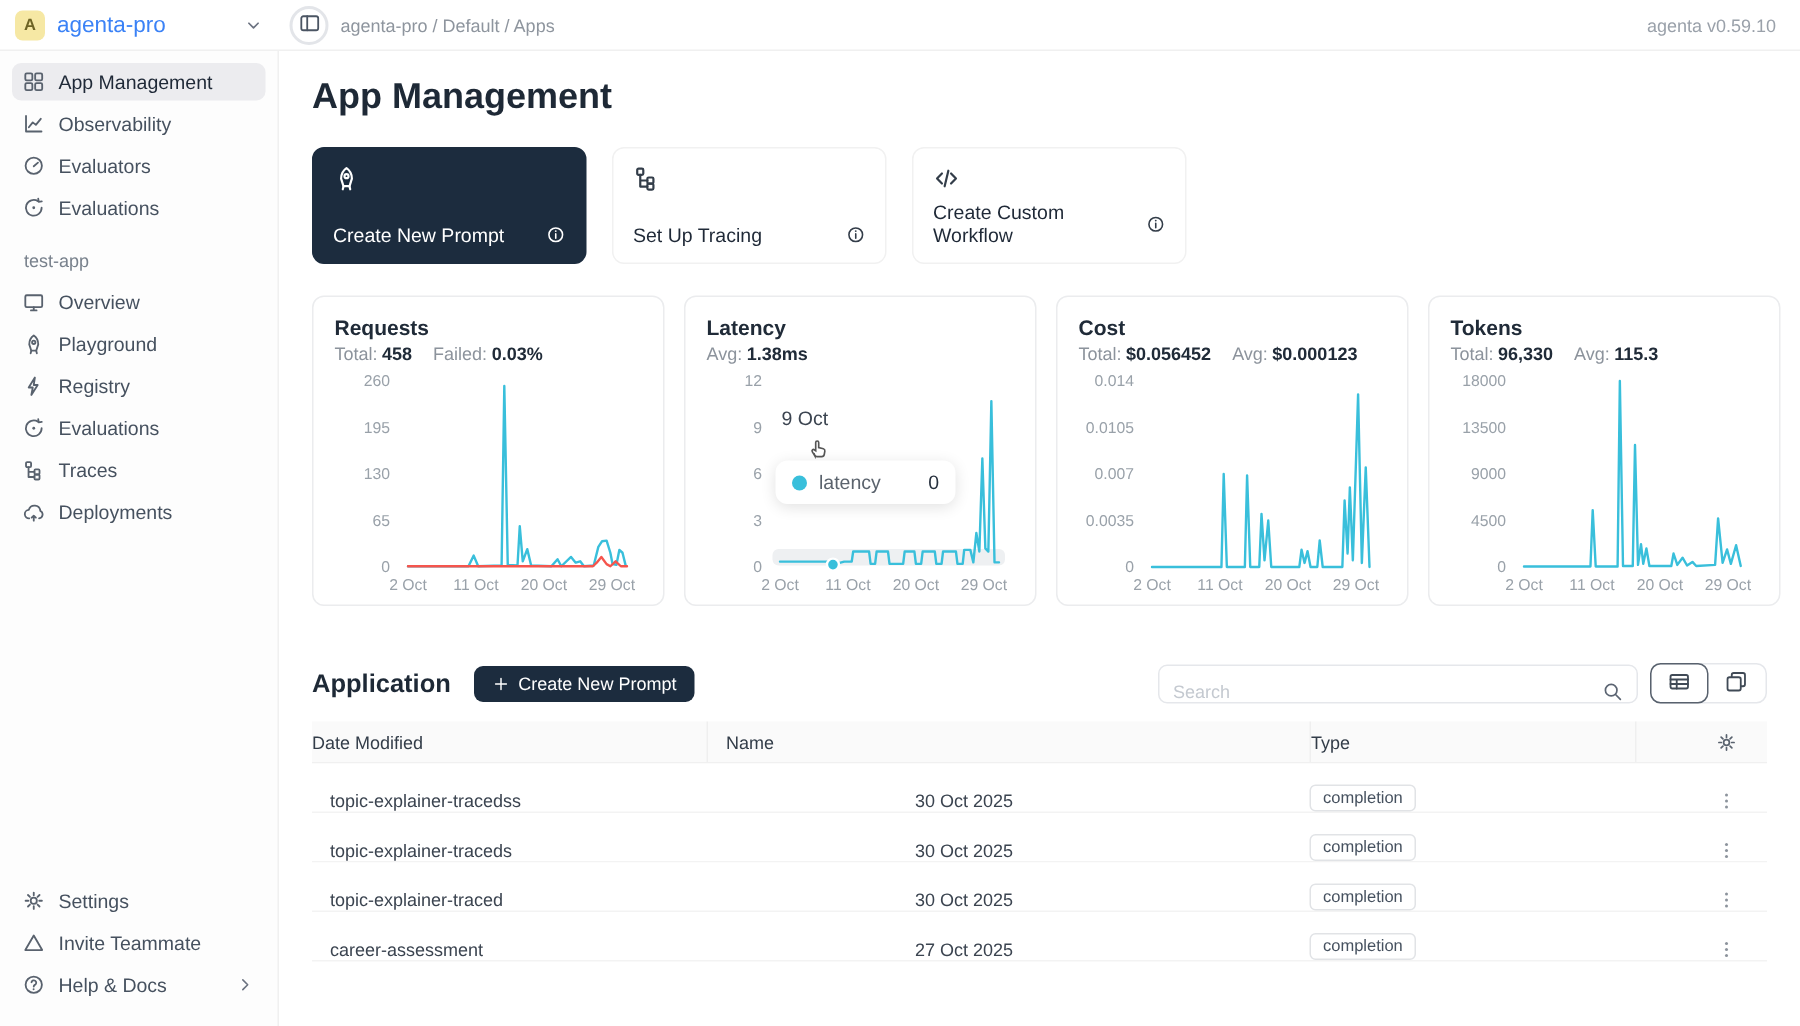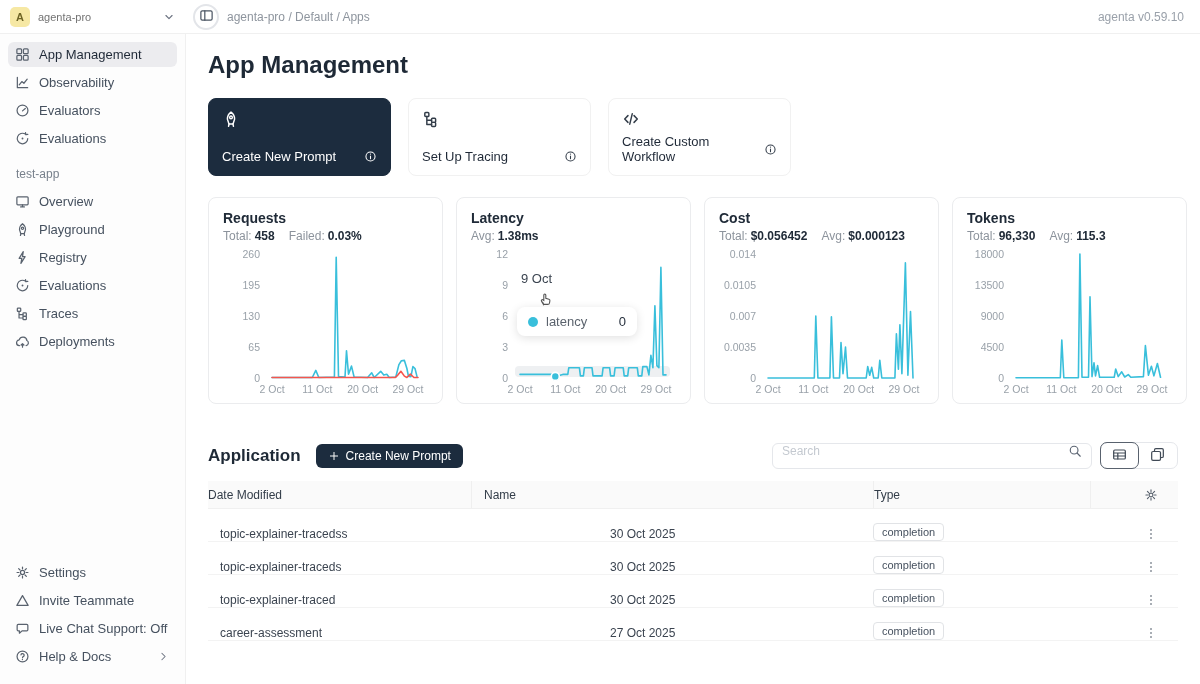--- a/index.html
+++ b/index.html
@@ -4,21 +4,21 @@
 <style>
   *{margin:0;padding:0;box-sizing:border-box}
   html,body{width:1200px;height:684px;overflow:hidden}
   body{font-family:"Liberation Sans",sans-serif;background:#fff;color:#1f2937;font-size:13px}
   .app{display:flex;flex-direction:column;height:100%}
 
   
   .topbar{height:34px;display:flex;align-items:center;border-bottom:1px solid #f0f0f0;flex-shrink:0}
   .topbar-left{width:186px;display:flex;align-items:center;gap:8px;padding:0 10px;flex-shrink:0}
   .avatar{width:20px;height:20px;border-radius:5px;background:#f6e8a4;color:#6e6425;font-size:11px;font-weight:700;display:flex;align-items:center;justify-content:center}
-  .ws-name{font-size:11px;color:#737373;flex:1;white-space:nowrap}
+  .ws-name{font-size:15px;color:#3b82f6;flex:1;white-space:nowrap}
   .chev{color:#6b7280;display:flex}
   .panel-btn{width:26px;height:26px;border-radius:50%;border:2px solid #e3e5e9;background:#fff;display:flex;align-items:center;justify-content:center;color:#4b5563;margin-left:7px;cursor:pointer}
   .breadcrumb{font-size:12px;color:#8e959e;margin-left:8px;flex:1}
   .version{font-size:12px;color:#9aa1aa;padding-right:16px}
 
   .body-row{display:flex;flex:1;min-height:0}
 
   
   .sidebar{width:186px;border-right:1px solid #f0f0f0;background:#fdfdfd;display:flex;flex-direction:column;padding:8px 8px 12px;flex-shrink:0}
   .side-item{display:flex;align-items:center;gap:9px;height:25px;padding:0 7px;border-radius:6px;color:#46515f;font-size:13px;cursor:pointer;margin-bottom:3px;white-space:nowrap}
@@ -55,21 +55,21 @@
   .tt-cursor{position:absolute;left:20px;top:20px;display:flex}
   .tt-pill{margin-top:20px;background:#fff;border-radius:8px;box-shadow:0 2px 10px rgba(0,0,0,.12);padding:7px 11px;display:flex;align-items:center;gap:8px;font-size:13px;color:#5b636d;width:120px}
   .tt-dot{width:10px;height:10px;border-radius:50%;flex-shrink:0}
   .tt-val{margin-left:auto;color:#27313e}
 
   
   .app-head{display:flex;align-items:center;margin-top:38px}
   .btn-dark{height:24px;background:#1c2c3e;color:#fff;border:0;border-radius:6px;display:inline-flex;align-items:center;gap:6px;font-size:12px;padding:0 12px;margin-left:15px;cursor:pointer;font-family:inherit}
   .btn-dark .icn{display:flex}
   .head-right{margin-left:auto;display:flex;align-items:center;gap:8px}
-  .search-box{width:320px;height:26px;border:1px solid #e5e7eb;border-radius:6px;display:flex;align-items:flex-start;padding:0 9px;background:#fff}
+  .search-box{width:320px;height:26px;border:1px solid #e5e7eb;border-radius:6px;display:flex;align-items:flex-end;padding:0 9px;background:#fff}
   .search-box input{border:0;outline:0;flex:1;font-size:12px;color:#374151;font-family:inherit;background:transparent}
   .search-box input::placeholder{color:#c4c9d0}
   .search-box .icn{color:#5b6472;display:flex}
   .seg{display:flex;border:1px solid #e5e7eb;border-radius:7px;height:27px;background:#fff}
   .seg-btn{width:39px;display:flex;align-items:center;justify-content:center;color:#404a56;cursor:pointer;border-radius:7px}
   .seg-btn.active{border:1.5px solid #59626e;margin:-1px}
 
   
   .tbl{margin-top:12px}
   .tbl-head{display:flex;height:28px;background:#fafafa;align-items:center;font-size:12px;color:#333d49;font-weight:500;border-bottom:1px solid #f0f0f0}
@@ -223,28 +223,20 @@
             </span>
             <span>Settings</span>
           </div>
           <div class="side-item">
             <span class="icn">
               <svg width="15" height="15" viewBox="0 0 16 16" fill="none" stroke="currentColor" stroke-width="1.3" stroke-linecap="round" stroke-linejoin="round">
                 <path d="M8 2.8L14 13.2H2z"></path>
               </svg>
             </span>
             <span>Invite Teammate</span>
-          </div>
-          <div class="side-item">
-            <span class="icn">
-              <svg width="15" height="15" viewBox="0 0 16 16" fill="none" stroke="currentColor" stroke-width="1.3" stroke-linecap="round" stroke-linejoin="round">
-                <path d="M3.5 3.5h9a1.2 1.2 0 0 1 1.2 1.2v4.6a1.2 1.2 0 0 1-1.2 1.2h-5l-2.8 2.5v-2.5h-1.2a1.2 1.2 0 0 1-1.2-1.2V4.7a1.2 1.2 0 0 1 1.2-1.2z"></path>
-              </svg>
-            </span>
-            <span>Live Chat Support: Off</span>
           </div>
           <div class="side-item">
             <span class="icn">
               <svg width="15" height="15" viewBox="0 0 16 16" fill="none" stroke="currentColor" stroke-width="1.3" stroke-linecap="round" stroke-linejoin="round">
                 <circle cx="8" cy="8" r="5.8"></circle>
                 <path d="M6.4 6.2a1.7 1.7 0 1 1 2.4 1.9c-.5.3-.8.6-.8 1.2"></path>
                 <circle cx="7.9" cy="11.2" r="0.7" fill="currentColor" stroke="none"></circle>
               </svg>
             </span>
             <span>Help &amp; Docs</span>

